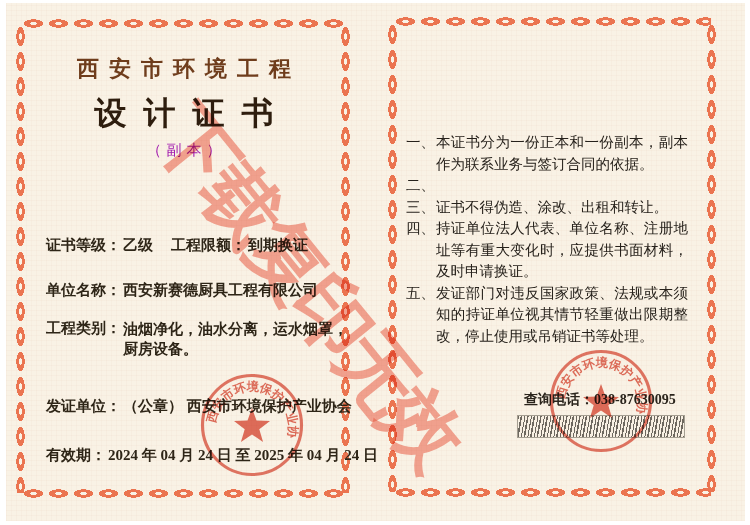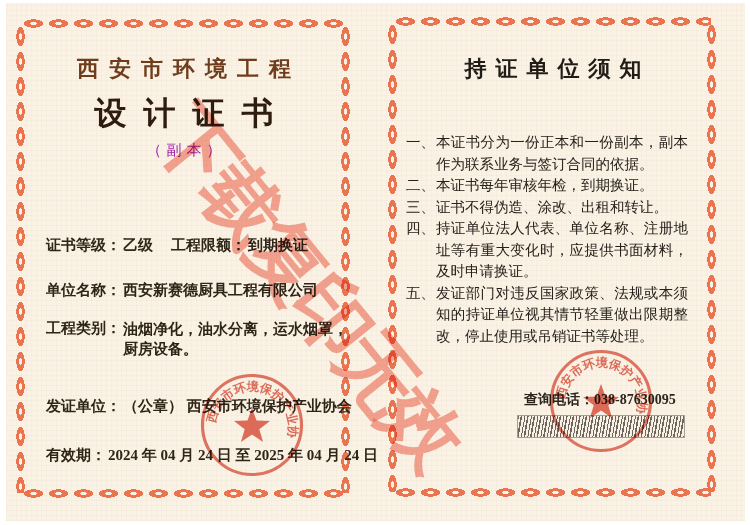--- a/index.html
+++ b/index.html
@@ -114,30 +114,28 @@
   </div>
 
   <div class="abs row row-flex" style="top:319px">
     <span class="lbl">工程类别：</span><span class="val">油烟净化，油水分离，运水烟罩，厨房设备。</span>
   </div>
 
   <div class="abs row" style="top:446px">
     <span class="lbl">有效期：</span><span>2024 年 04 月 24 日 至 2025 年 04 月 24 日</span>
   </div>
 
-  <div class="abs rtitle center">持证单位须知</div>
 
   <ul class="abs notices">
     <li>
       <span class="num">一、</span>
       <span class="txt">本证书分为一份正本和一份副本，副本作为联系业务与签订合同的依据。</span>
     </li>
     <li>
       <span class="num">二、</span>
-      <span class="txt">本证书每年审核年检，到期换证。</span>
     </li>
     <li>
       <span class="num">三、</span>
       <span class="txt">证书不得伪造、涂改、出租和转让。</span>
     </li>
     <li>
       <span class="num">四、</span>
       <span class="txt">持证单位法人代表、单位名称、注册地址等有重大变化时，应提供书面材料，及时申请换证。</span>
     </li>
     <li>

